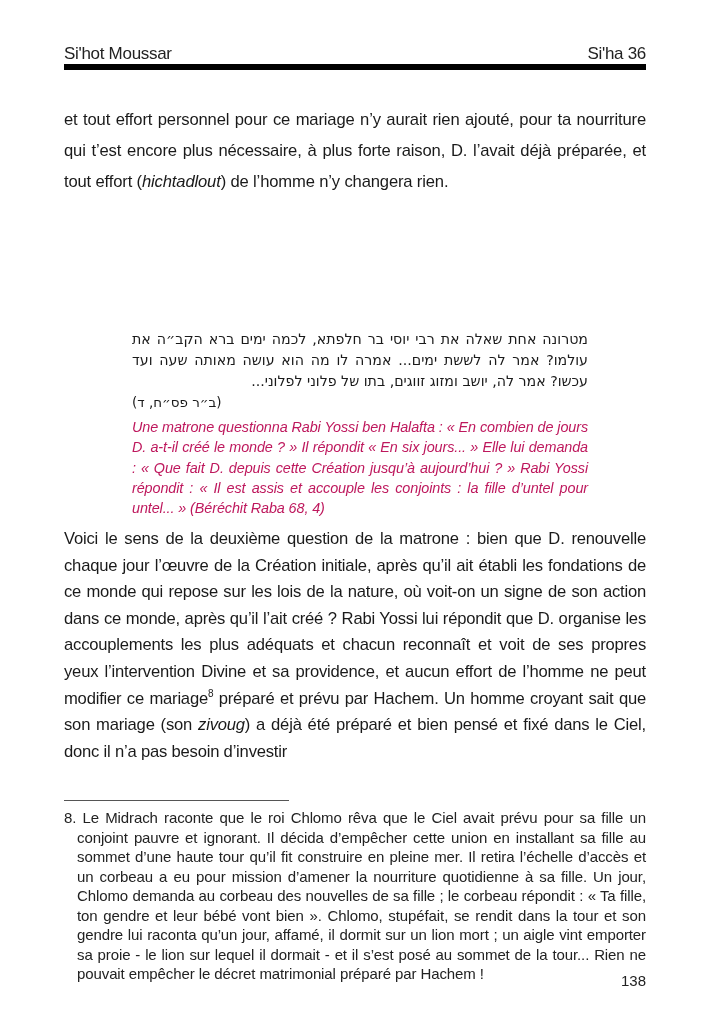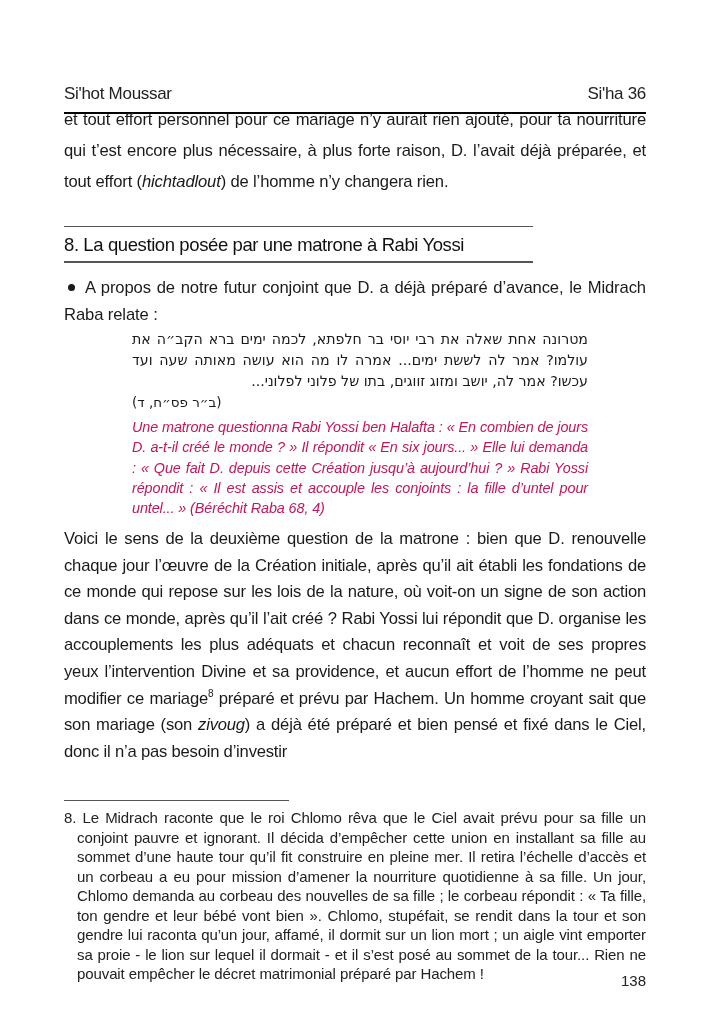--- a/index.html
+++ b/index.html
@@ -27,23 +27,22 @@
       top: 44px;
       left: 0;
       width: 582px;
       display: flex;
       justify-content: space-between;
       align-items: flex-end;
       font-family: "Liberation Sans", sans-serif;
       font-size: 17px;
       color: #222;
       letter-spacing: -0.3px;
-      padding-bottom: 8px;
-      border-bottom: 2px solid #000000;
-      margin-top: 40px;
+      padding-bottom: 0;
+      border-bottom: 6px solid #000000;
     }
     .intro {
       position: absolute;
       top: 104px;
       left: 0;
       width: 582px;
       font-size: 16.6px;
       line-height: 31px;
       text-align: justify;
       letter-spacing: -0.15px;
@@ -165,25 +164,21 @@
 
   <div class="running-header">
     <span>Si'hot Moussar</span>
     <span>Si'ha 36</span>
   </div>
 
   <p class="intro" style="margin:0;">
     <span>et tout effort personnel pour ce mariage n’y aurait rien ajouté, pour ta nourriture qui t’est encore plus nécessaire, à plus forte raison, D. l’avait déjà préparée, et tout effort (</span><em>hichtadlout</em><span>) de l’homme n’y changera rien.</span>
   </p>
 
-  <h2 class="section-heading">8. La question posée par une matrone à Rabi Yossi</h2>
 
-  <p class="bullet-para" style="margin:0;">
-    <span class="bullet-dot"></span><span>A propos de notre futur conjoint que D. a  déjà préparé d’avance, le Midrach Raba relate :</span>
-  </p>
 
   <div class="hebrew-quote">
     <span>מטרונה אחת שאלה את רבי יוסי בר חלפתא, לכמה ימים ברא הקב״ה את עולמו? אמר לה לששת ימים... אמרה לו מה הוא עושה מאותה שעה ועד עכשו? אמר לה, יושב ומזוג זווגים, בתו של פלוני לפלוני...</span>
     <span class="hebrew-source">(ב״ר פס״ח, ד)</span>
   </div>
 
   <p class="french-quote" style="margin:0;">Une matrone questionna Rabi Yossi ben Halafta : « En combien de jours D. a-t-il créé le monde ? » Il répondit « En six jours... » Elle lui demanda : « Que fait D. depuis cette Création jusqu’à aujourd’hui ? » Rabi Yossi répondit : « Il est assis et accouple les conjoints : la fille d’untel pour untel... » (Béréchit Raba 68, 4)</p>
 
   <p class="main-text" style="margin:0;">
     <span>Voici le sens de la deuxième question de la matrone : bien que D. renouvelle chaque jour l’œuvre de la Création initiale, après qu’il ait établi les fondations de ce monde qui repose sur les lois de la nature, où voit-on un signe de son action dans ce monde, après qu’il l’ait créé ? Rabi Yossi lui répondit que D. organise les accouplements les plus adéquats et chacun reconnaît et voit de ses propres yeux l’intervention Divine et sa providence, et aucun effort de l’homme ne peut modifier ce mariage</span><sup>8</sup><span> préparé et prévu par Hachem. Un homme croyant sait que son mariage (son </span><em>zivoug</em><span>) a déjà été préparé et bien pensé et fixé dans le Ciel, donc il n’a pas besoin d’investir</span>

